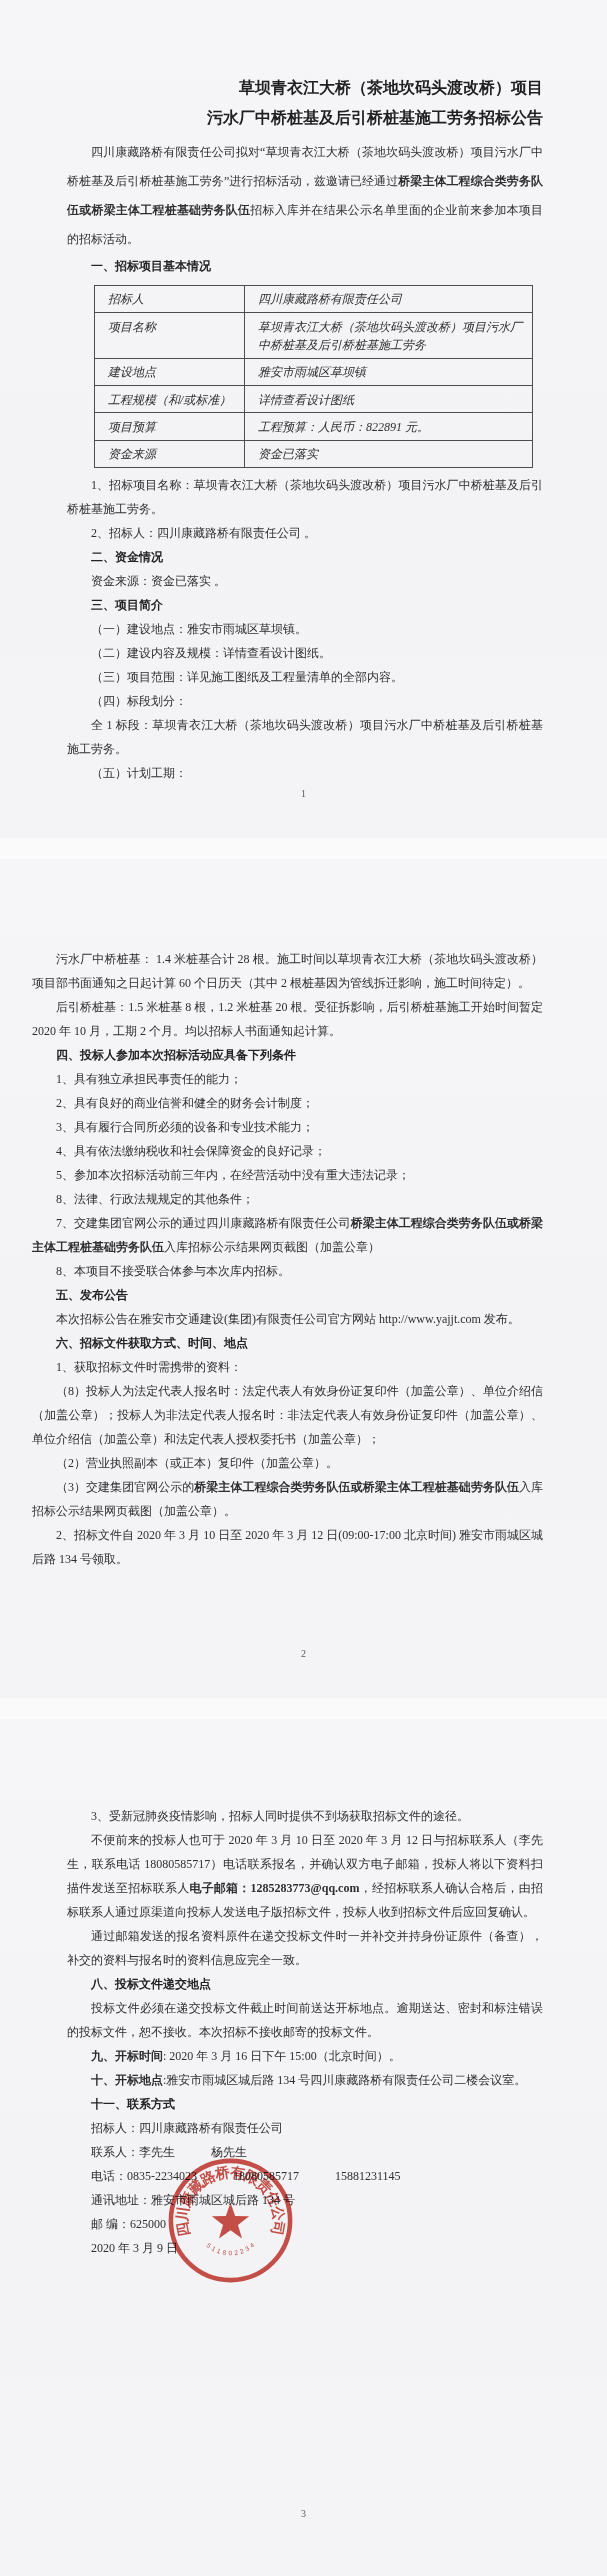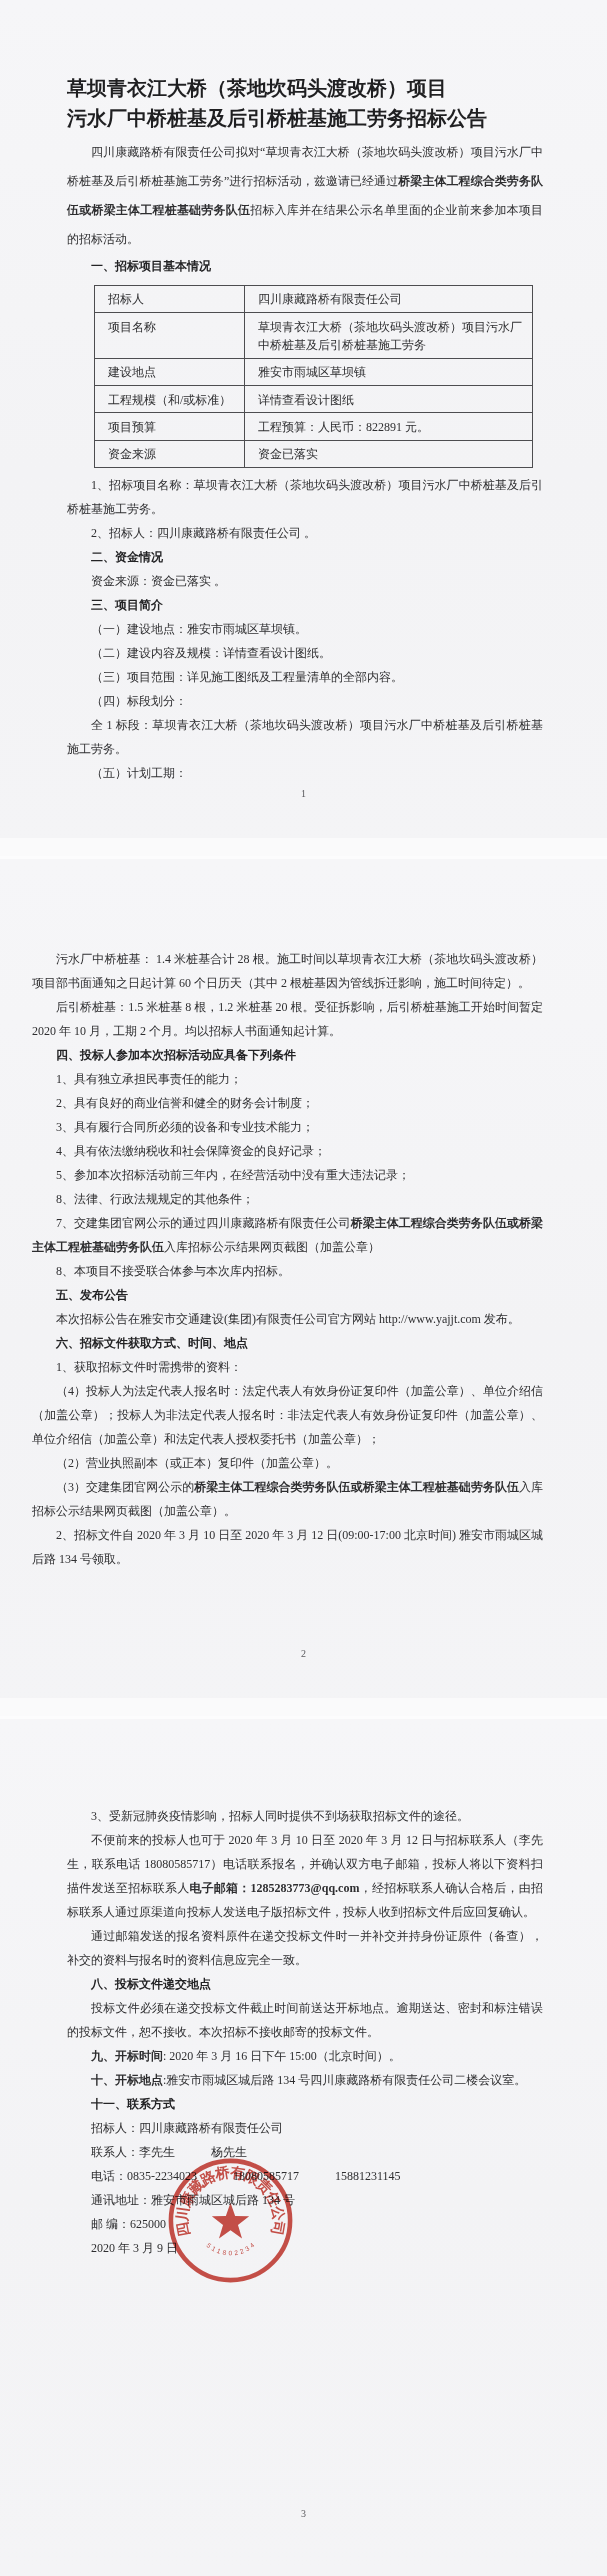--- a/index.html
+++ b/index.html
@@ -17,32 +17,32 @@
   }
   .page1{height:856px;padding-top:73px;}
   .page2{height:860px;padding-top:88px;padding-left:32px;}
   .page3{height:860px;padding-top:85px;}
   .page2,.page3{border-top:3px solid #fcfcfd;}
   .page1::after,.page2::after{
     content:"";position:absolute;left:0;right:0;bottom:0;height:18px;
     background:rgba(255,255,255,.55);
   }
   .title{
-    margin:0;text-align:left;font-size:20px;font-weight:bold;
+    margin:0;text-align:right;font-size:16px;font-weight:bold;
     line-height:30px;color:#1f1f21;
   }
   .para{margin:0;text-align:justify;text-indent:2em;}
   .intro{line-height:29px;margin-top:5px;}
   .h{font-weight:bold;color:#232325;}
   .b{font-weight:bold;}
   .info-table{
     margin:6.8px 0 4.6px 27px;width:437px;
     border:0.8px solid #4d4d50;
   }
-  .tr{display:flex;border-top:0.8px solid #4d4d50;}
+  .tr{display:flex;border-top:0.8px solid #4d4d50;font-style:italic;}
   .tr:first-child{border-top:none;}
   .td{box-sizing:border-box;padding:4.6px 7.6px 3.8px 13px;line-height:18px;text-align:left;}
   .td.label{width:150px;border-right:0.8px solid #4d4d50;}
   .td.value{flex:1;}
   .pagenum{
     position:absolute;left:0;right:0;bottom:56px;text-align:center;
     font-size:10px;color:#58585c;line-height:12px;
   }
   .stamp{
     position:absolute;left:165px;top:436px;width:131px;height:131px;
@@ -114,21 +114,21 @@
     <p class="para">3、具有履行合同所必须的设备和专业技术能力；</p>
     <p class="para">4、具有依法缴纳税收和社会保障资金的良好记录；</p>
     <p class="para">5、参加本次招标活动前三年内，在经营活动中没有重大违法记录；</p>
     <p class="para">8、法律、行政法规规定的其他条件；</p>
     <p class="para"><span>7、交建集团官网公示的通过四川康藏路桥有限责任公司</span><span class="b">桥梁主体工程综合类劳务队伍或桥梁主体工程桩基础劳务队伍</span><span>入库招标公示结果网页截图（加盖公章）</span></p>
     <p class="para">8、本项目不接受联合体参与本次库内招标。</p>
     <p class="para h">五、发布公告</p>
     <p class="para">本次招标公告在雅安市交通建设(集团)有限责任公司官方网站 http://www.yajjt.com 发布。</p>
     <p class="para h">六、招标文件获取方式、时间、地点</p>
     <p class="para">1、获取招标文件时需携带的资料：</p>
-    <p class="para">（4）投标人为法定代表人报名时：法定代表人有效身份证复印件（加盖公章）、单位介绍信（加盖公章）；投标人为非法定代表人报名时：非法定代表人有效身份证复印件（加盖公章）、单位介绍信（加盖公章）和法定代表人授权委托书（加盖公章）；</p>
+    <p class="para">（8）投标人为法定代表人报名时：法定代表人有效身份证复印件（加盖公章）、单位介绍信（加盖公章）；投标人为非法定代表人报名时：非法定代表人有效身份证复印件（加盖公章）、单位介绍信（加盖公章）和法定代表人授权委托书（加盖公章）；</p>
     <p class="para">（2）营业执照副本（或正本）复印件（加盖公章）。</p>
     <p class="para"><span>（3）交建集团官网公示的</span><span class="b">桥梁主体工程综合类劳务队伍或桥梁主体工程桩基础劳务队伍</span><span>入库招标公示结果网页截图（加盖公章）。</span></p>
     <p class="para">2、招标文件自 2020 年 3 月 10 日至 2020 年 3 月 12 日(09:00-17:00 北京时间) 雅安市雨城区城后路 134 号领取。</p>
 
     <div class="pagenum">2</div>
   </section>
 
   <section class="page page3">
     <p class="para">3、受新冠肺炎疫情影响，招标人同时提供不到场获取招标文件的途径。</p>
     <p class="para"><span>不便前来的投标人也可于 2020 年 3 月 10 日至 2020 年 3 月 12 日与招标联系人（李先生，联系电话 18080585717）电话联系报名，并确认双方电子邮箱，投标人将以下资料扫描件发送至招标联系人</span><span class="b">电子邮箱：1285283773@qq.com</span><span>，经招标联系人确认合格后，由招标联系人通过原渠道向投标人发送电子版招标文件，投标人收到招标文件后应回复确认。</span></p>

